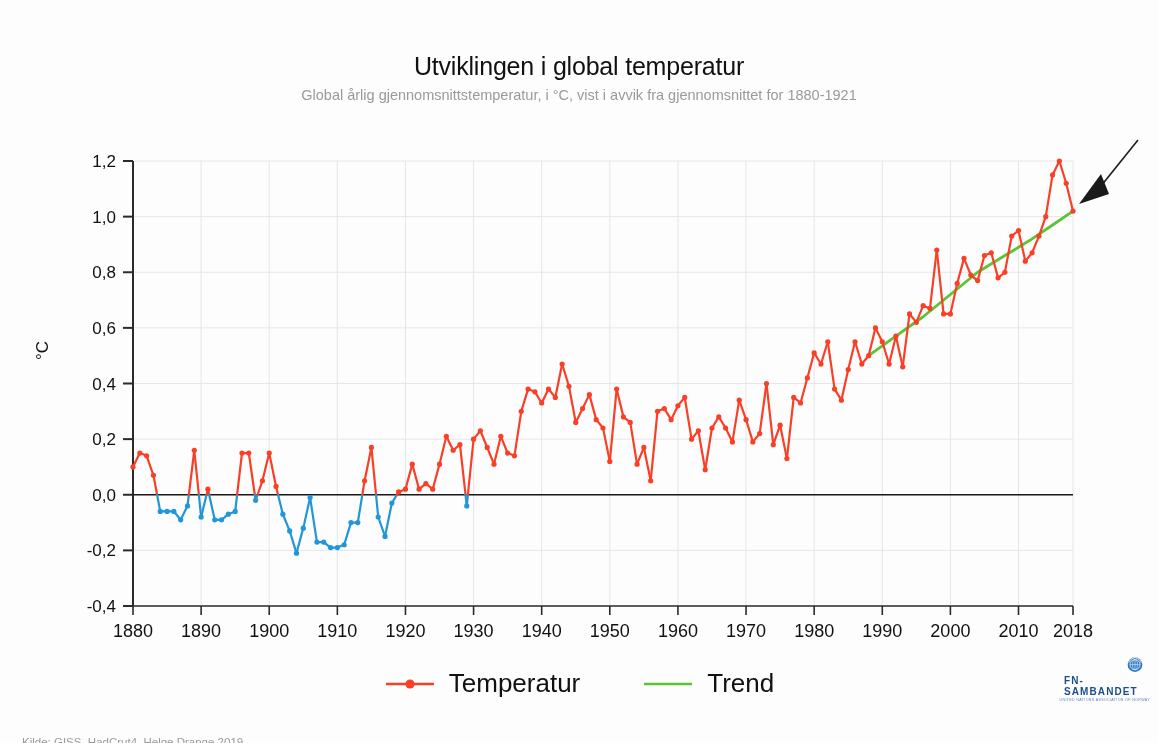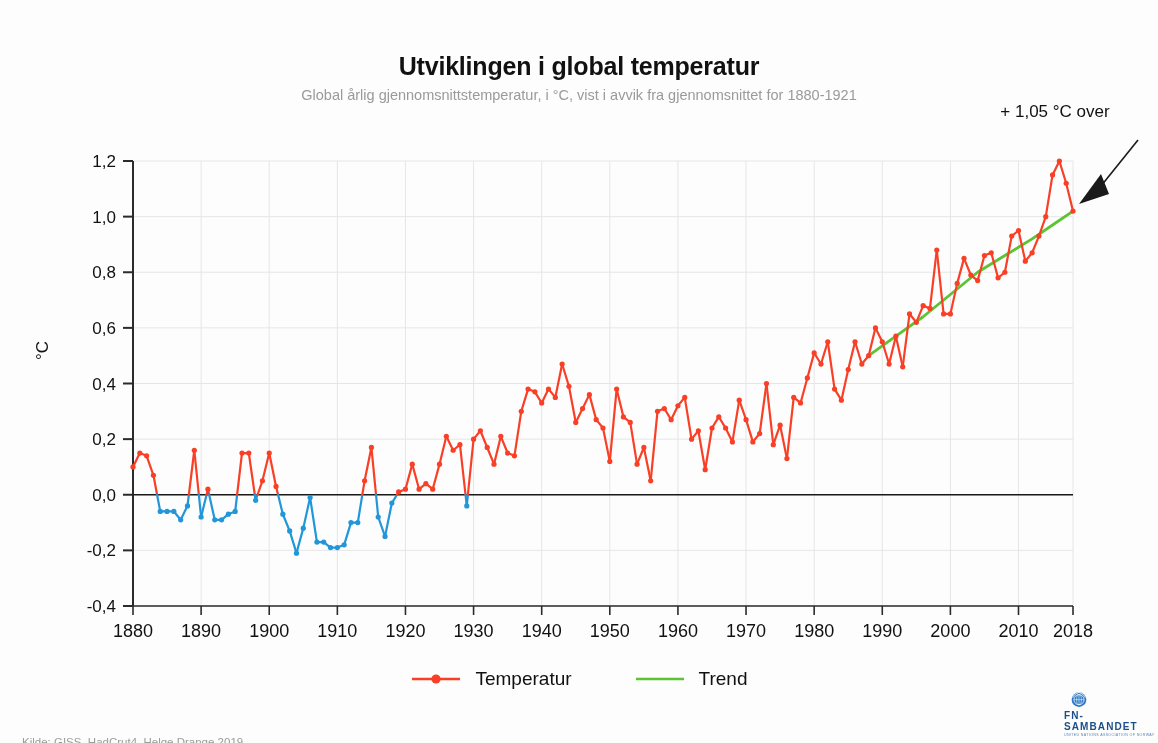--- a/index.html
+++ b/index.html
@@ -21,21 +21,21 @@
     width: 1158px;
     height: 743px;
     background: #fdfdfd;
   }
   .chart-title {
     position: absolute;
     left: 0; top: 52px;
     width: 1158px;
     text-align: center;
     font-size: 25px;
-    font-weight: bold;
+    font-weight: normal;
     letter-spacing: -0.2px;
     color: #111111;
   }
   .chart-subtitle {
     position: absolute;
     left: 0; top: 87px;
     width: 1158px;
     text-align: center;
     font-size: 14.5px;
     font-weight: normal;
@@ -76,41 +76,41 @@
     justify-content: center;
     align-items: center;
     gap: 62px;
   }
   .legend-item {
     display: flex;
     align-items: center;
     gap: 13px;
   }
   .legend-label {
-    font-size: 19px;
+    font-size: 26px;
     color: #111111;
   }
   .legend-swatch { display: block; }
   .source-note {
     position: absolute;
     left: 22px;
     top: 708px;
     font-size: 11.5px;
     color: #9b9b9b;
     margin-top: 28px;
   }
   .logo {
     position: absolute;
     left: 1064px;
-    top: 691px;
+    top: 656px;
     width: 86px;
     height: 46px;
     display: flex;
     flex-direction: column;
-    align-items: flex-start;
+    align-items: flex-end;
     justify-content: flex-start;
   }
   .logo-mark { display: block; }
   .logo-text {
     font-size: 10px;
     font-weight: bold;
     letter-spacing: 1.1px;
     color: #1a4f8a;
     margin-top: 1px;
   }
@@ -134,21 +134,20 @@
 </style>
 </head>
 <body>
 
 <div id="page">
 
   <div class="chart-title">Utviklingen i global temperatur</div>
   <div class="chart-subtitle">Global årlig gjennomsnittstemperatur, i °C, vist i avvik fra gjennomsnittet for 1880-1921</div>
 
   <div class="annotation">
-    <div>+ 1,05 °C over</div>
   </div>
 
   <svg id="plot-svg" width="1158" height="743">
     <g id="grid-layer">
         <line x1="133" y1="161" x2="1073" y2="161" stroke="#e6e6e6" stroke-width="1"></line>
         <line x1="133" y1="216.62500000000006" x2="1073" y2="216.62500000000006" stroke="#e6e6e6" stroke-width="1"></line>
         <line x1="133" y1="272.24999999999994" x2="1073" y2="272.24999999999994" stroke="#e6e6e6" stroke-width="1"></line>
         <line x1="133" y1="327.875" x2="1073" y2="327.875" stroke="#e6e6e6" stroke-width="1"></line>
         <line x1="133" y1="383.5" x2="1073" y2="383.5" stroke="#e6e6e6" stroke-width="1"></line>
         <line x1="133" y1="439.125" x2="1073" y2="439.125" stroke="#e6e6e6" stroke-width="1"></line>

